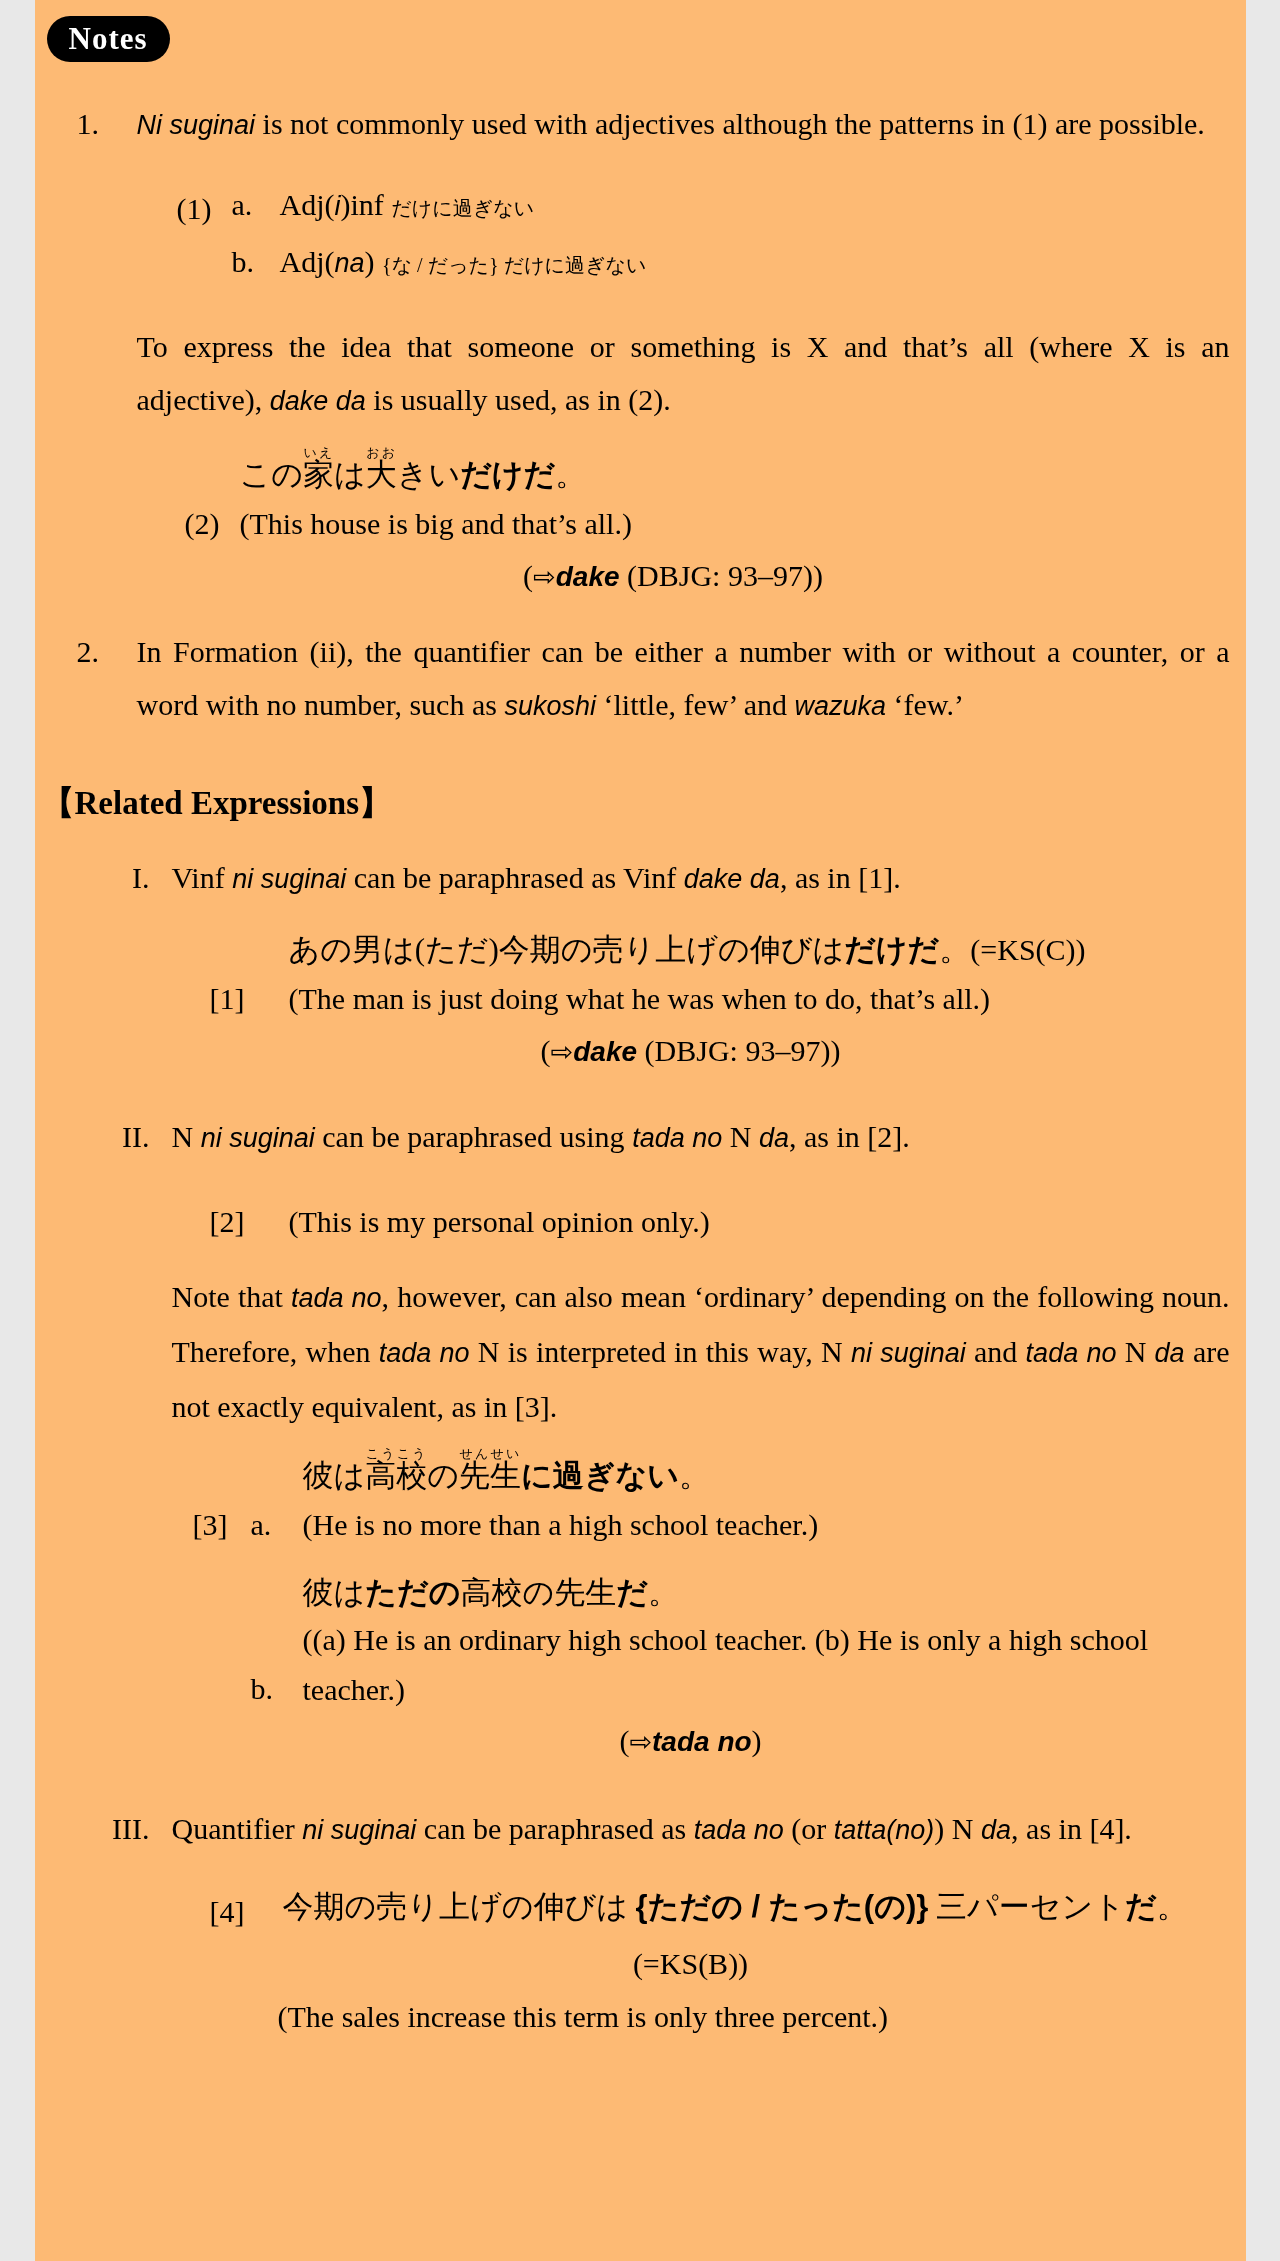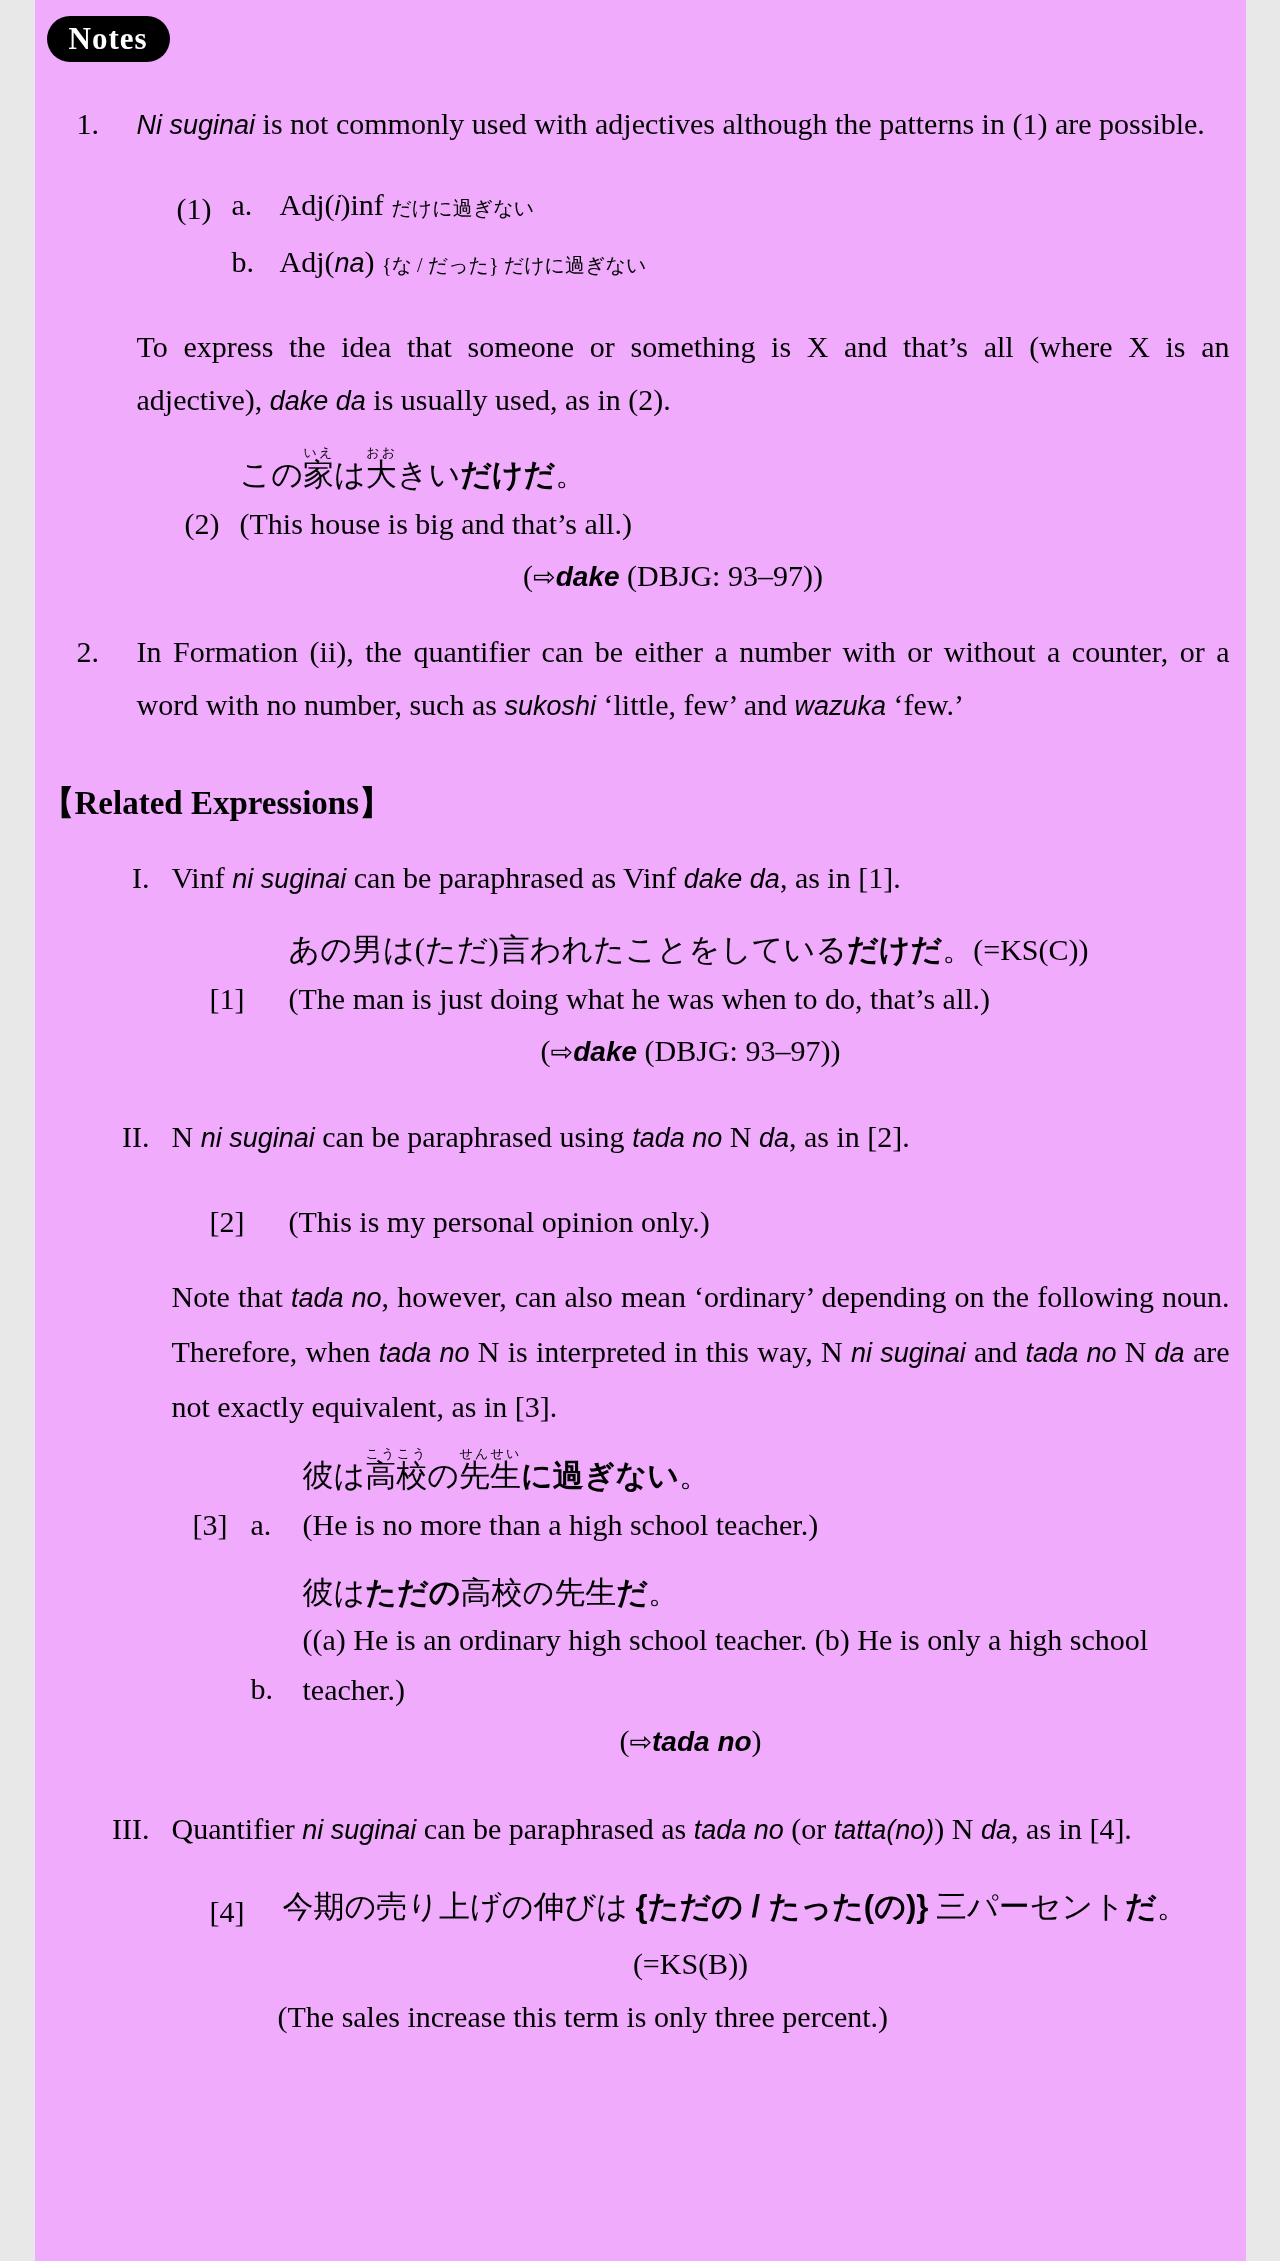--- a/index.html
+++ b/index.html
@@ -1,21 +1,21 @@
 <!DOCTYPE html>
 <html><head>
 <meta charset="utf-8">
 <style>
   html,body{margin:0;padding:0;background:#e8e8e8;}
   .page{
     position:relative;
     width:1211px;
     height:2261px;
     margin:0 auto;
-    background:#f0abfc;
+    background:#fdba74;
     color:#000;
     font-family:"Liberation Serif","DejaVu Serif",serif;
     font-size:30px;
     line-height:53px;
     box-sizing:border-box;
     padding:12px 16px 0 2px;
     overflow:hidden;
   }
   
   .badge{
@@ -121,21 +121,21 @@
 
   
   <div class="re re1">
     <div class="marker">I.</div>
     <div class="content">
       <p class="para"><span>Vinf </span><span class="ri">ni suginai</span><span> can be paraphrased as Vinf </span><span class="ri">dake da</span><span>, as in [1].</span></p>
 
       <div class="exb">
         <div class="num">[1]</div>
         <div class="body">
-          <div class="jpline"><span>あの男は(ただ)言われたことをしている</span><span class="jb">だけだ</span><span>。</span><span class="ks">(=KS(C))</span></div>
+          <div class="jpline"><span>あの男は(ただ)今期の売り上げの伸びは</span><span class="jb">だけだ</span><span>。</span><span class="ks">(=KS(C))</span></div>
           <div class="gloss">(The man is just doing what he was when to do, that’s all.)</div>
         </div>
       </div>
       <div class="ref"><span>(</span><span class="arrow">⇨</span><span class="term">dake</span><span> (DBJG: 93–97))</span></div>
     </div>
   </div>
 
   
   <div class="re re2">
     <div class="marker">II.</div>

